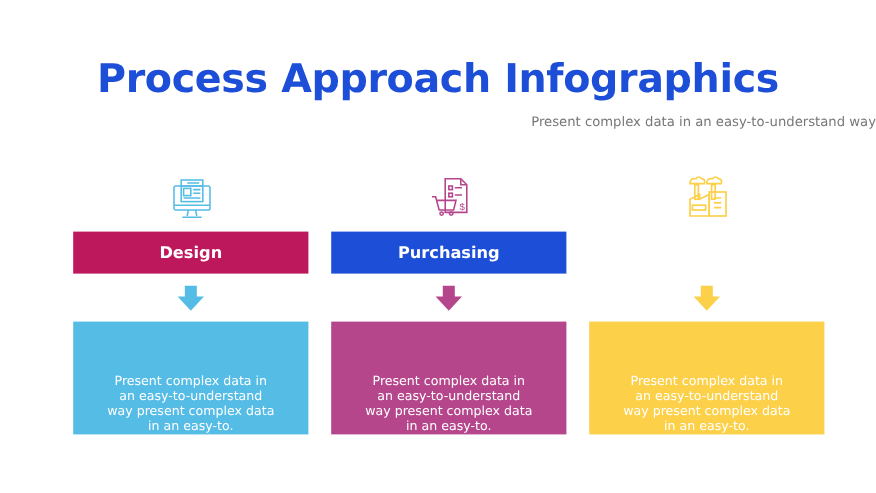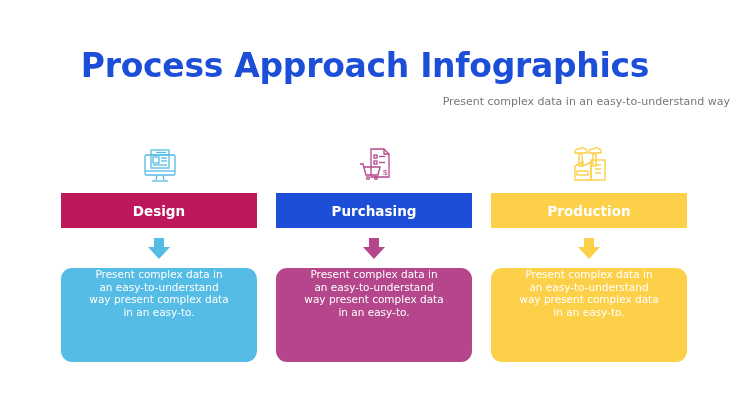--- a/index.html
+++ b/index.html
@@ -3,21 +3,21 @@
 <meta charset="utf-8">
 <style>
   html,body{margin:0;padding:0;background:#fff;}
   body{width:730px;height:411px;position:relative;overflow:hidden;font-family:"DejaVu Sans","Liberation Sans",sans-serif;}
   .title{position:absolute;left:0;width:730px;top:46px;text-align:center;font-size:33px;font-weight:bold;color:#1d4ed8;letter-spacing:-0.3px;line-height:40px;}
   .subtitle{position:absolute;left:0;width:730px;top:94px;text-align:right;font-size:11px;color:#777;line-height:16px;}
   .col{position:absolute;top:140px;width:196px;height:225px;}
   .icon{position:absolute;left:83px;top:4px;width:32px;height:40px;}
   .head{position:absolute;left:0;top:53px;width:196px;height:35px;display:flex;align-items:center;justify-content:center;color:#fff;font-weight:bold;font-size:13.5px;}
   .arrow{position:absolute;left:87px;top:98px;width:22px;height:21px;}
-  .body{position:absolute;left:0;top:128px;width:196px;height:94px;display:flex;align-items:flex-start;justify-content:center;text-align:center;color:#fff;font-size:10.5px;line-height:12.6px;border-radius:11px;}
+  .body{position:absolute;left:0;top:128px;width:196px;height:94px;display:flex;align-items:flex-end;justify-content:center;text-align:center;color:#fff;font-size:10.5px;line-height:12.6px;}
   .body span{display:block;width:140px;}
 </style>
 </head>
 <body>
 
 <div class="title">Process Approach Infographics</div>
 <div class="subtitle">Present complex data in an easy-to-understand way</div>
 
 <div class="col" style="left:61px">
   <svg class="icon" viewBox="0 0 32 40" fill="none" stroke="#55bce6" stroke-width="1.3">
@@ -71,20 +71,19 @@
     <path d="M15 9 Q15 4 20 5 Q22 2 25 5 Q28 5 27 9 Z"></path>
     <rect x="5" y="10" width="3" height="12"></rect>
     <rect x="19" y="10" width="3" height="12"></rect>
     <path d="M1 36 V22 L9 18 V22 L17 18 V36 Z"></path>
     <rect x="17" y="16" width="14" height="20"></rect>
     <line x1="21" y1="21" x2="27" y2="21"></line>
     <line x1="21" y1="25" x2="27" y2="25"></line>
     <line x1="21" y1="29" x2="27" y2="29"></line>
     <rect x="3" y="27" width="11" height="4"></rect>
   </svg>
-  <div class="head" style="background:#fcd049">Production</div>
   <svg class="arrow" viewBox="0 0 22 21">
       <polygon points="6,0 16,0 16,9 22,9 11,21 0,9 6,9" fill="#fcd049"></polygon>
     </svg>
   <div class="body" style="background:#fcd049">
       <span>Present complex data in an easy-to-understand way present complex data in an easy-to.</span>
     </div>
 </div>
 
 </body></html>

